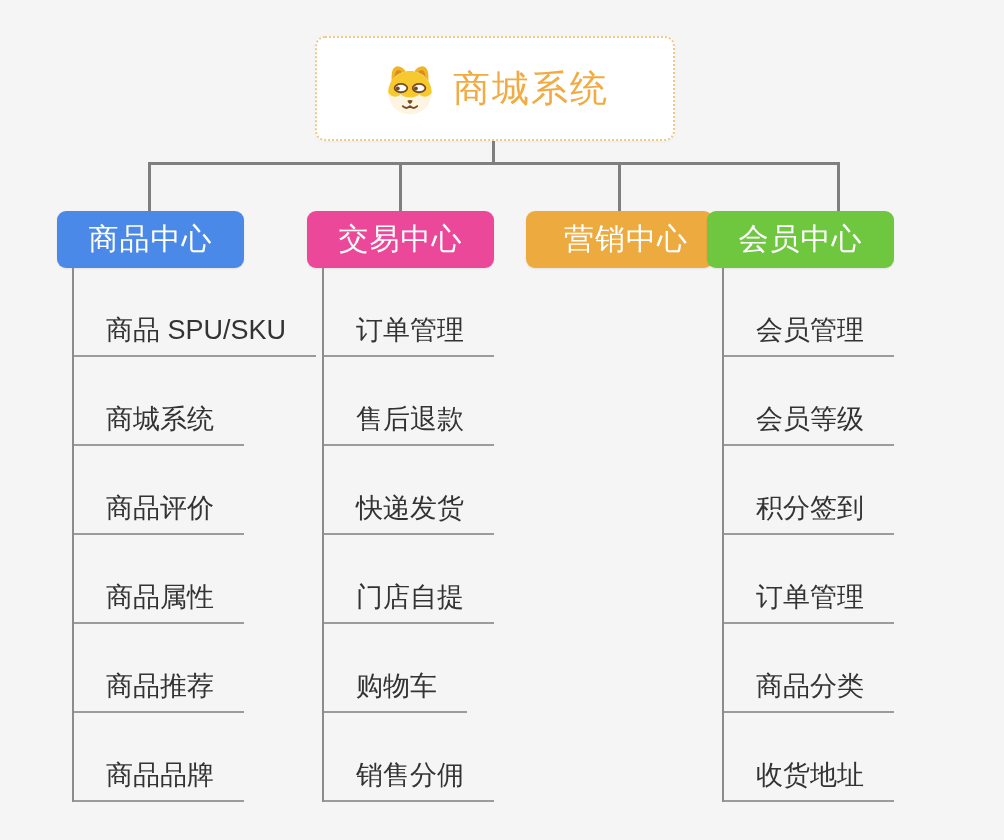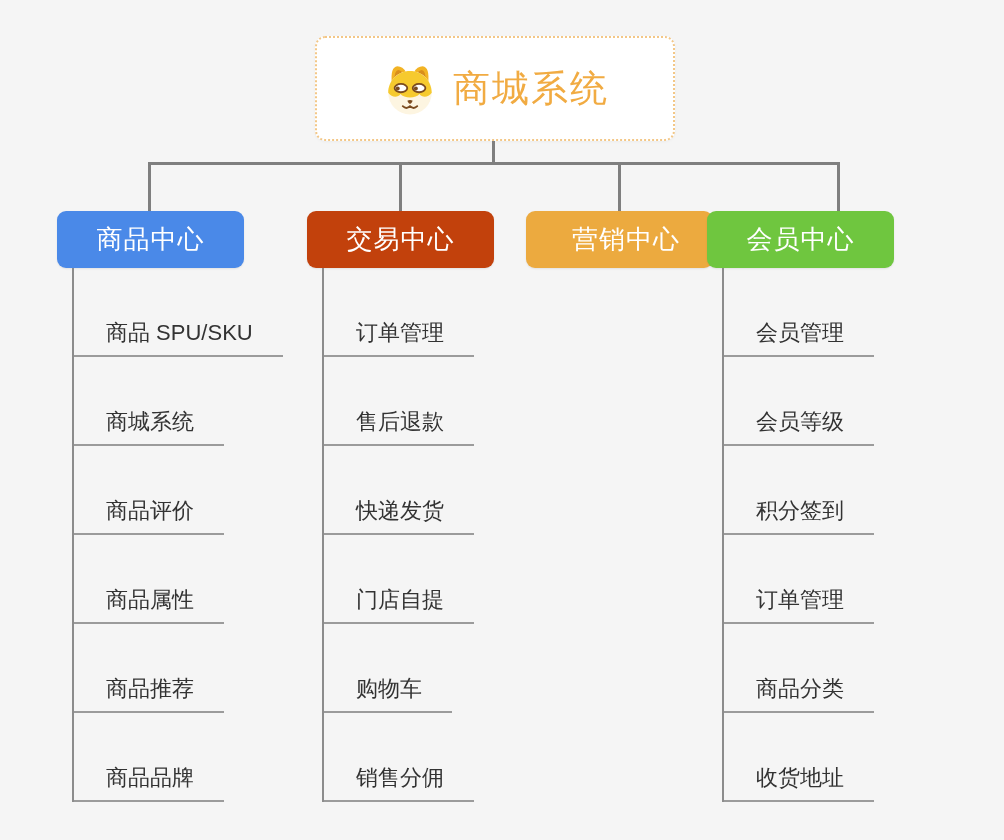--- a/index.html
+++ b/index.html
@@ -31,36 +31,36 @@
   .rail{left:148px;top:162px;width:692px;height:3px;}
   .drop{top:162px;width:3px;height:49px;}
   .drop.d0{left:148px;} .drop.d1{left:399px;} .drop.d2{left:618px;} .drop.d3{left:837px;}
 
   
   .column{position:absolute;top:211px;width:250px;}
   .col0{left:57px;} .col1{left:307px;} .col2{left:526px;} .col3{left:707px;}
   .branch-header{
     width:187px;height:57px;border-radius:9px;
     display:flex;align-items:center;justify-content:center;
-    color:#ffffff;font-size:26px;letter-spacing:1px;
+    color:#ffffff;font-size:30px;letter-spacing:1px;
     box-sizing:border-box;
     box-shadow:0 1px 2px rgba(0,0,0,0.08);
   }
   .leaves{position:relative;margin-left:15px;width:max-content;}
   .spine{
     position:absolute;left:0;top:0;width:2px;height:100%;
     background:#8c8c8c;
   }
   .leaf{
     height:89px;box-sizing:border-box;
     display:flex;align-items:flex-end;
     width:max-content;min-width:118px;
     padding:0 30px 7px 34px;
     border-bottom:2px solid #9b9b9b;
-    font-size:22px;color:#333333;
+    font-size:27px;color:#333333;
     white-space:nowrap;
     cursor:default;
   }
 </style>
 </head>
 <body>
 
 <div class="canvas">
 
   <div class="root-node">
@@ -104,21 +104,21 @@
       <div class="leaf">商品 SPU/SKU</div>
       <div class="leaf">商城系统</div>
       <div class="leaf">商品评价</div>
       <div class="leaf">商品属性</div>
       <div class="leaf">商品推荐</div>
       <div class="leaf">商品品牌</div>
     </div>
   </div>
 
   <div class="column col1">
-    <div class="branch-header" style="background: #c2410c;">交易中心</div>
+    <div class="branch-header" style="background: #ec4899;">交易中心</div>
     <div class="leaves">
       <div class="spine"></div>
       <div class="leaf">订单管理</div>
       <div class="leaf">售后退款</div>
       <div class="leaf">快递发货</div>
       <div class="leaf">门店自提</div>
       <div class="leaf">购物车</div>
       <div class="leaf">销售分佣</div>
     </div>
   </div>

